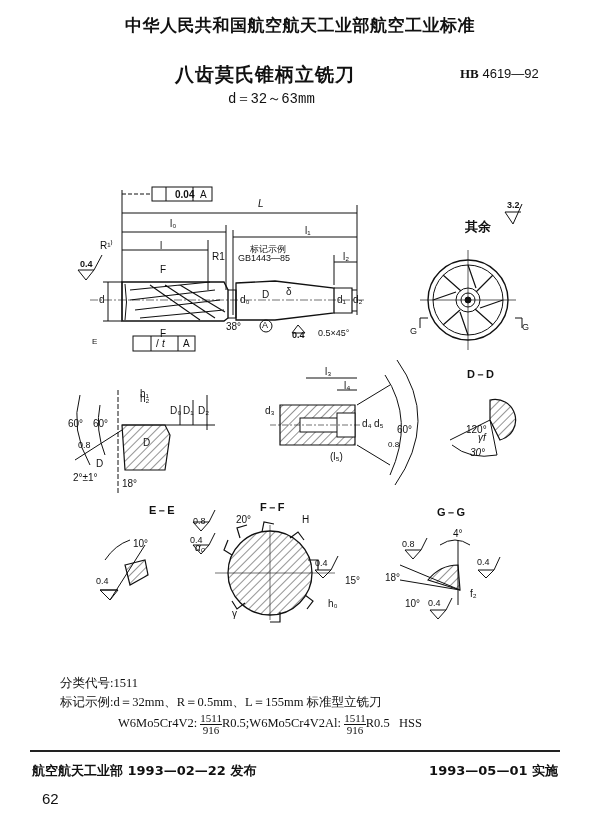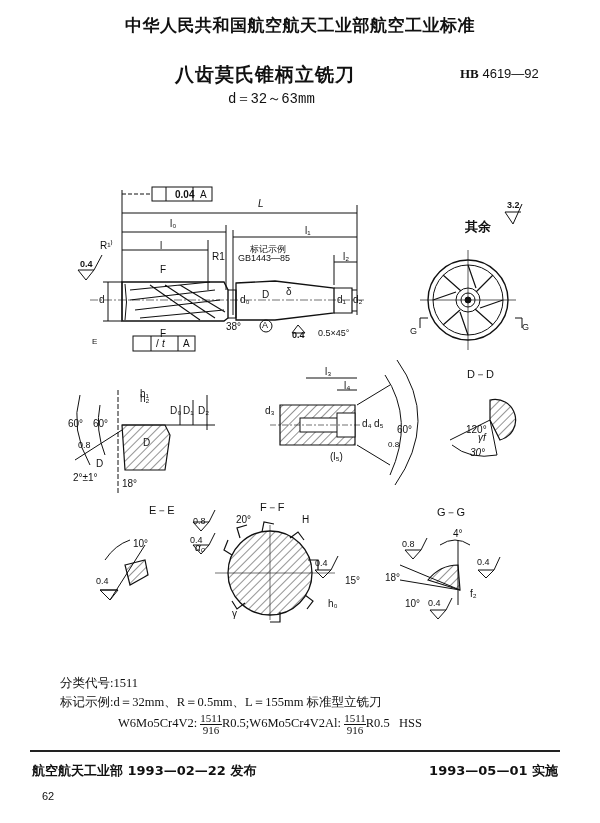--- a/index.html
+++ b/index.html
@@ -6,28 +6,28 @@
   body { width:600px; height:823px; position:relative; overflow:hidden;
          font-family:"DejaVu Sans", sans-serif; color:#111; }
   .abs { position:absolute; }
   .hdr { left:0; width:600px; top:14px; text-align:center; font-size:17px; font-weight:bold; letter-spacing:0.5px; }
   .title { left:175px; top:62px; font-size:19px; font-weight:bold; letter-spacing:1px; }
   .code { left:460px; top:66px; font-size:13px; font-family:"Liberation Sans", sans-serif; }
   .code b { font-family:"Liberation Serif", serif; }
   .sub { left:228px; top:90px; font-size:14px; font-family:Liberation Mono, monospace; }
   .drawing { left:0; top:0; }
   .lbl { font-family:"Liberation Sans", sans-serif; font-size:10px; }
-  .sec { font-family:"Liberation Sans", sans-serif; font-size:11px; font-weight:normal; }
+  .sec { font-family:"Liberation Sans", sans-serif; font-size:11px; font-weight:bold; }
   .notes { left:60px; font-family:"Liberation Serif", serif; font-size:12.5px; }
   .frac { display:inline-block; vertical-align:middle; text-align:center; line-height:11px; font-size:11px; }
   .frac span { display:block; }
   .frac .num { border-bottom:1px solid #111; }
   .rule { left:30px; width:530px; top:750px; height:2px; background:#222; }
   .foot { top:762px; font-size:13px; font-weight:bold; }
-  .pg { left:42px; top:790px; font-size:11px; font-family:"Liberation Sans", sans-serif; }
+  .pg { left:42px; top:790px; font-size:15px; font-family:"Liberation Sans", sans-serif; }
 </style>
 </head>
 <body>
 
 <div class="abs hdr">中华人民共和国航空航天工业部航空工业标准</div>
 <div class="abs title">八齿莫氏锥柄立铣刀</div>
 <div class="abs code"><b>HB</b> <span>4619—92</span></div>
 <div class="abs sub">d＝32～63mm</div>
 
 <svg class="abs drawing" width="600" height="823" stroke="#111" fill="none" stroke-width="1">

